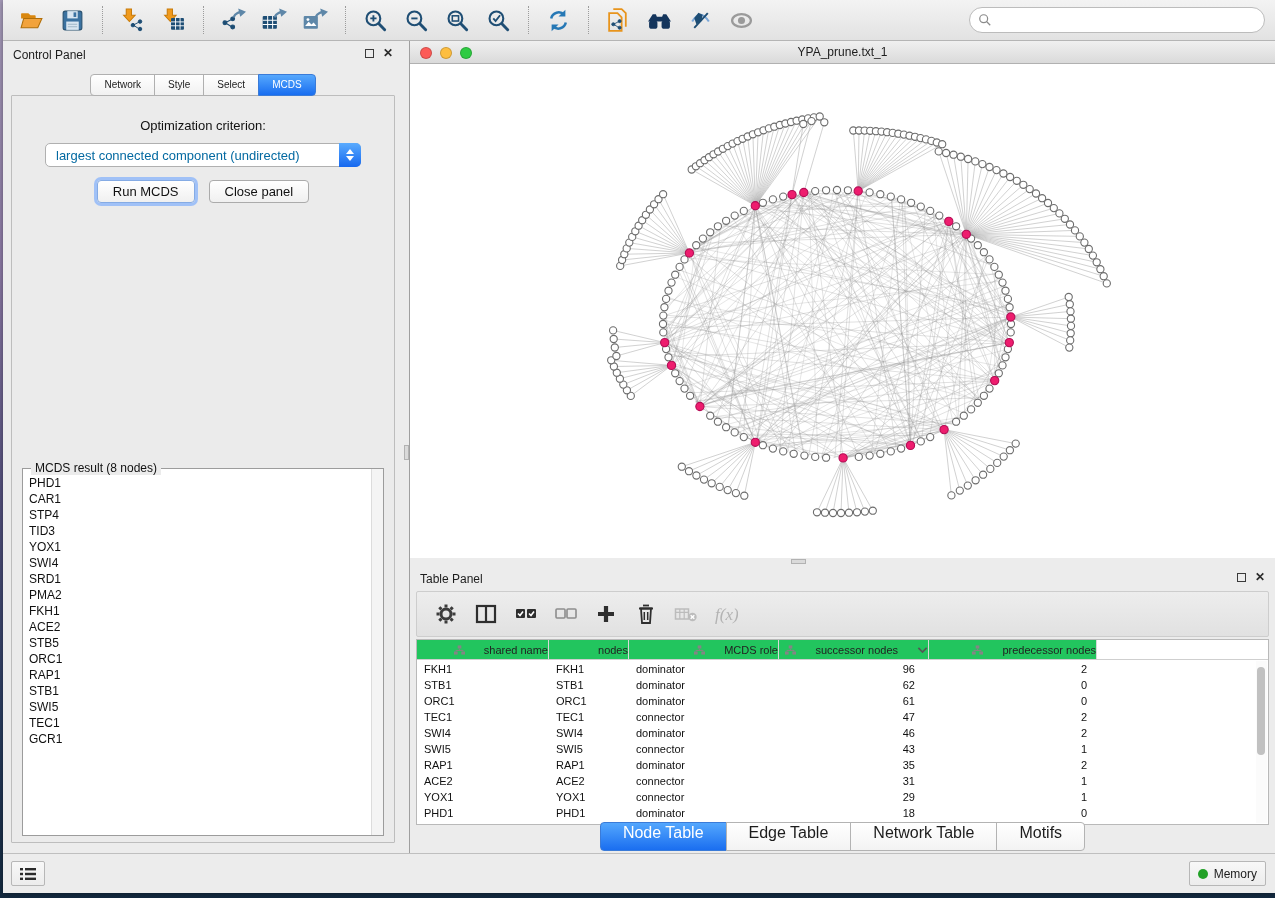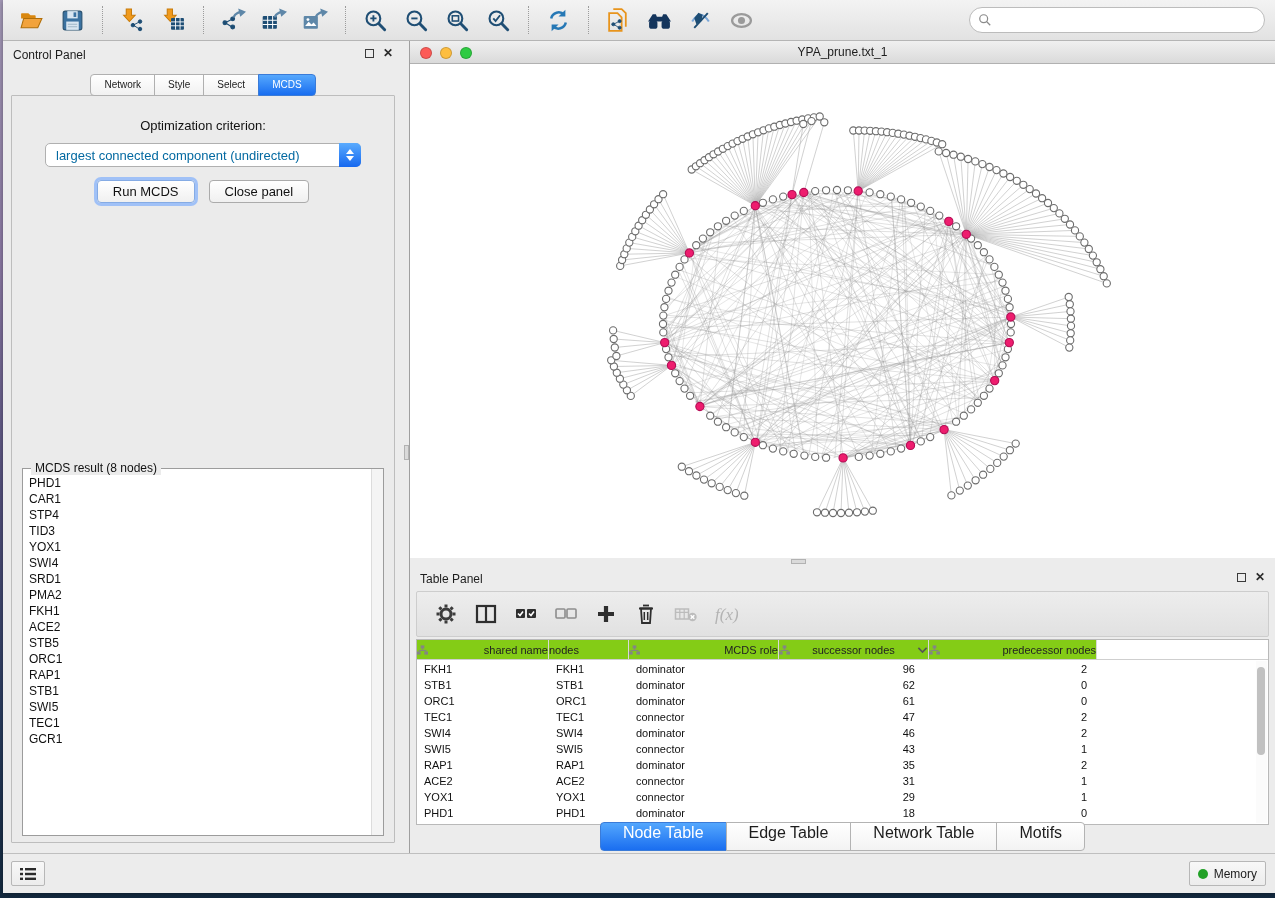--- a/index.html
+++ b/index.html
@@ -65,21 +65,21 @@
   .net-title{display:block;text-align:center;font-size:12px;line-height:22px;color:#1d1d1d;}
   #net-canvas{position:absolute;left:0;top:23px;width:100%;height:494px;display:block;}
 
   
   .table-panel{position:absolute;left:407px;right:0;top:565px;bottom:40px;background:#ececec;}
   .tp-toolbar{position:absolute;left:6px;right:6px;top:26px;height:46px;background:linear-gradient(#ededed,#e1e1e1);border:1px solid #cdcdcd;border-radius:2px;display:flex;align-items:center;padding-left:16px;}
   .ttbtn{width:26px;height:26px;background:none;border:none;padding:0;margin-right:14px;display:flex;align-items:center;justify-content:center;}
   .ttbtn svg{width:24px;height:24px;}
   .tbl{position:absolute;left:6px;right:6px;top:74px;height:186px;background:#fff;border:1px solid #b9b9b9;}
   .tbl-head{height:20px;display:flex;border-bottom:1px solid #cfcfcf;}
-  .th{background:#84cc16;border-right:1px solid #d9d9d9;font-size:11px;color:#222;display:flex;align-items:center;justify-content:space-between;gap:19px;flex:0 0 auto;}
+  .th{background:#22c55e;border-right:1px solid #d9d9d9;font-size:11px;color:#222;display:flex;align-items:center;justify-content:flex-end;gap:19px;flex:0 0 auto;}
   .th svg{width:11px;height:10px;}
   .tbl-body{position:absolute;left:0;right:12px;top:21px;bottom:0;overflow:hidden;}
   .tr{display:flex;height:16px;line-height:16px;font-size:11px;color:#111;}
   .td{flex:0 0 auto;padding-left:7px;white-space:nowrap;overflow:hidden;}
   .td.num{text-align:right;padding-left:0;padding-right:14px;}
   .td.num2{text-align:right;padding-left:0;padding-right:10px;}
   .tbl-scroll{position:absolute;top:21px;bottom:1px;right:1px;width:11px;background:#fbfbfb;}
   .tbl-scroll .thumb{position:absolute;top:6px;left:1px;width:8px;height:88px;background:#c1c1c1;border-radius:4px;}
   .bottom-tabs{position:absolute;left:0;right:0;bottom:2px;display:flex;justify-content:center;}
   .btab{height:29px;line-height:19px;padding:0 22px;font-size:16px;background:linear-gradient(#ffffff,#f3f3f3);border:1px solid #b3b3b3;margin-left:-1px;color:#1c1c1c;}

